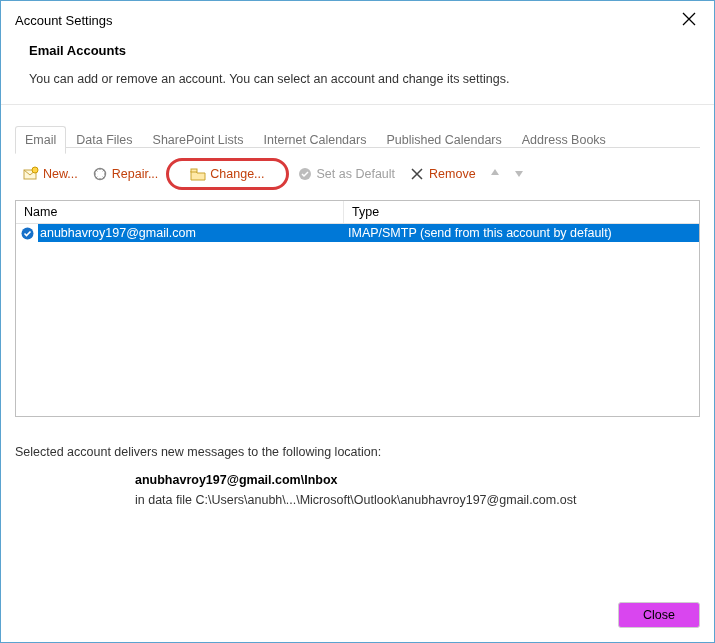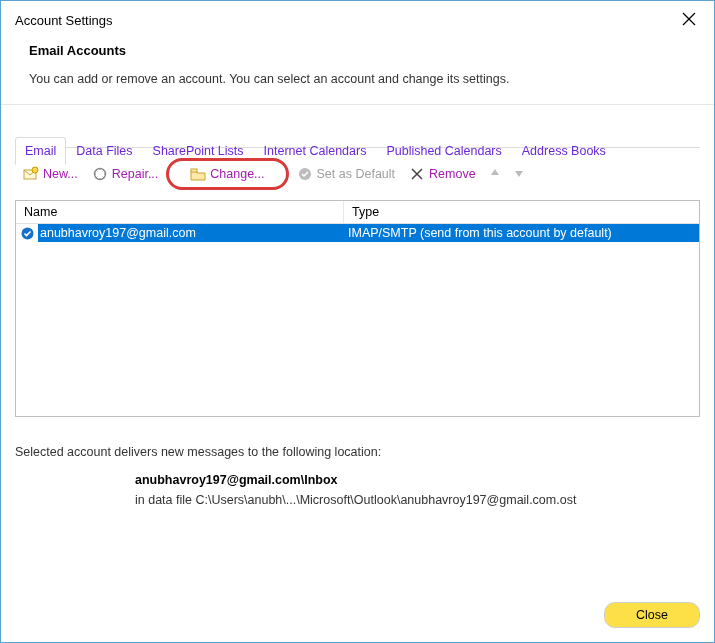--- a/index.html
+++ b/index.html
@@ -58,45 +58,45 @@
       flex-direction: column;
     }
     .tabs {
       display: flex;
       gap: 0;
       border-bottom: 1px solid #dcdcdc;
     }
     .tab {
       padding: 6px 9px;
       font-size: 12.5px;
-      color: #6d28d9;
+      color: #737373;
       cursor: pointer;
       border: 1px solid transparent;
       position: relative;
-      top: 18px;
+      top: 7px;
     }
     .tab.active {
       border: 1px solid #dcdcdc;
       border-bottom: 1px solid #fff;
       background: #fff;
       border-radius: 3px 3px 0 0;
     }
     .toolbar {
       display: flex;
       align-items: center;
       padding: 10px 2px 10px 2px;
       gap: 2px;
     }
     .tool-btn {
       display: flex;
       align-items: center;
       gap: 4px;
       padding: 4px 6px;
       font-size: 12.5px;
-      color: #a21caf;
+      color: #c2410c;
       cursor: pointer;
       border-radius: 2px;
     }
     .tool-btn.disabled {
       color: #a0a0a0;
       cursor: default;
     }
     .tool-btn .ico {
       display: inline-flex;
       width: 16px;
@@ -174,24 +174,24 @@
       margin-top: 6px;
       color: #333;
     }
     .dialog-footer {
       display: flex;
       justify-content: flex-end;
       padding: 10px 14px 14px 14px;
     }
     .close-btn {
       border: 1px solid #cfcfcf;
-      background: #fde047;
-      padding: 5px 31px;
-      font-size: 12.5px;
-      border-radius: 11px;
+      background: #d946ef;
+      padding: 5px 24px;
+      font-size: 12.5px;
+      border-radius: 3px;
       cursor: pointer;
     }
   </style>
 </head>
 <body>
 
 <div class="titlebar">
   <div class="title">Account Settings</div>
   <div class="close">
     <svg width="14" height="14" viewBox="0 0 14 14">

